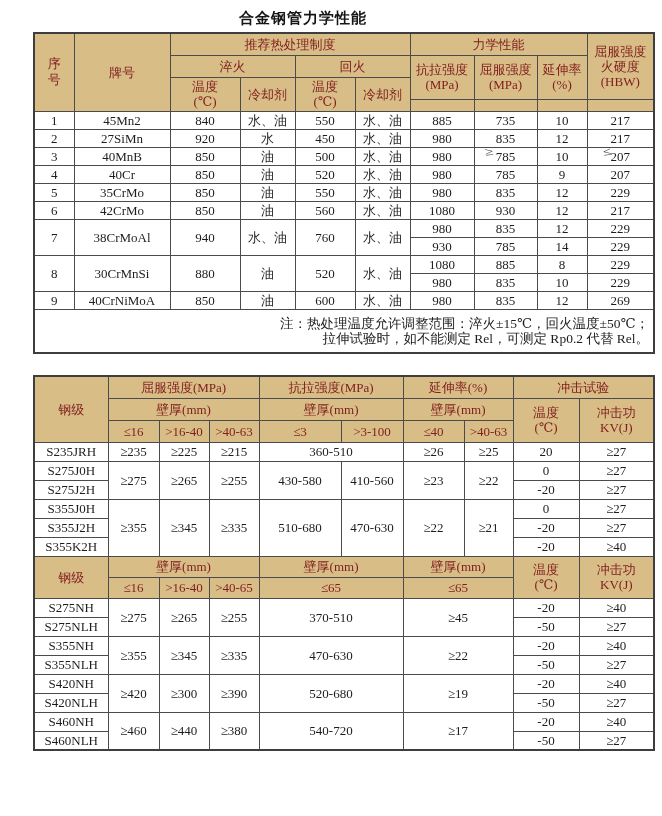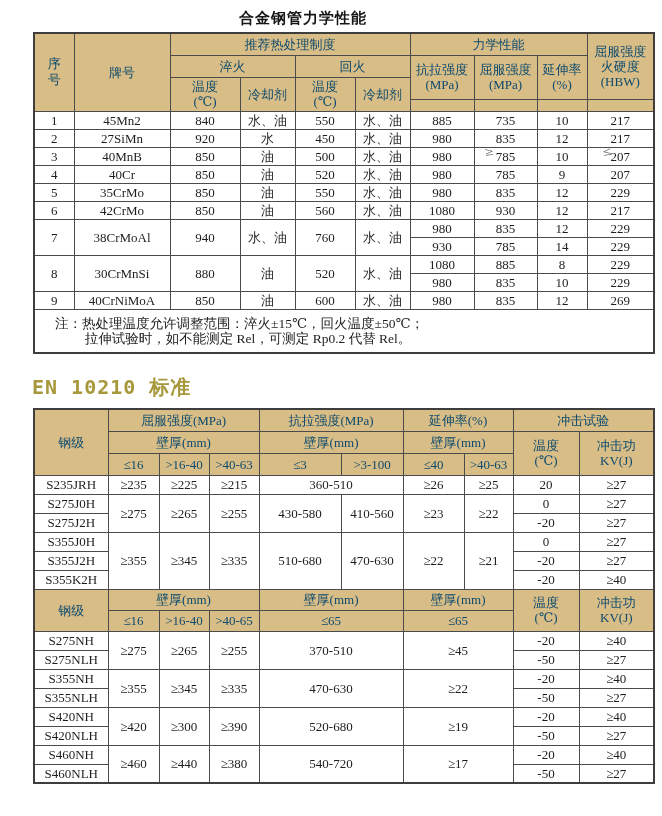--- a/index.html
+++ b/index.html
@@ -27,27 +27,27 @@
     width:620px;margin-left:33px;
     border:2px solid #3e3e3e;
   }
   th,td{
     border:1px solid #4b4b4b;
     text-align:center;vertical-align:middle;
     font-size:13px;line-height:15px;
     padding:0 2px;font-weight:normal;color:#1d1d1d;
     overflow:hidden;
   }
-  th{background:#d9bd87;color:#0c4a6e;}
+  th{background:#d9bd87;color:#7f1d1d;}
   .t1 thead tr.hr{height:22px;}
   .t1 thead tr.hr-thin{height:12px;}
   .t1 tbody tr{height:18px;}
   .t1 tr.note-row{height:44px;}
   .vert{width:1.2em;margin:16px auto;line-height:16px;font-family:Liberation Serif, serif;}
-  .note-cell{text-align:left;padding:2px 4px 2px 20px;font-size:13.5px;background:#fff;}
+  .note-cell{text-align:right;padding:2px 4px 2px 20px;font-size:13.5px;background:#fff;}
   .note-cell .l2{margin-left:2.2em;}
   td.relc{position:relative;}
   .mark{
     position:absolute;font-size:11px;line-height:10px;color:#2b2b2b;
     transform:scaleX(1.4) rotate(-8deg);
   }
   .mark-y{top:-2px;left:11px;}
   .mark-h{top:-2px;left:16px;}
 
   .t2 thead tr{height:22px;}
@@ -255,21 +255,20 @@
       <tr class="note-row">
         <td colspan="10" class="note-cell">
           <div class="l1">注：热处理温度允许调整范围：淬火±15℃，回火温度±50℃；</div>
           <div class="l2">拉伸试验时，如不能测定 Rel，可测定 Rp0.2 代替 Rel。</div>
         </td>
       </tr>
     </tbody>
   </table>
 
   <div class="gap"></div>
-  <div class="sec-title">EN 10210 标准</div>
   <div style="height:7px"></div>
 
   <table class="t2">
     <colgroup>
       <col style="width:74px">
         <col style="width:51px">
         <col style="width:50px">
       <col style="width:50px">
         <col style="width:82px">
         <col style="width:62px">

